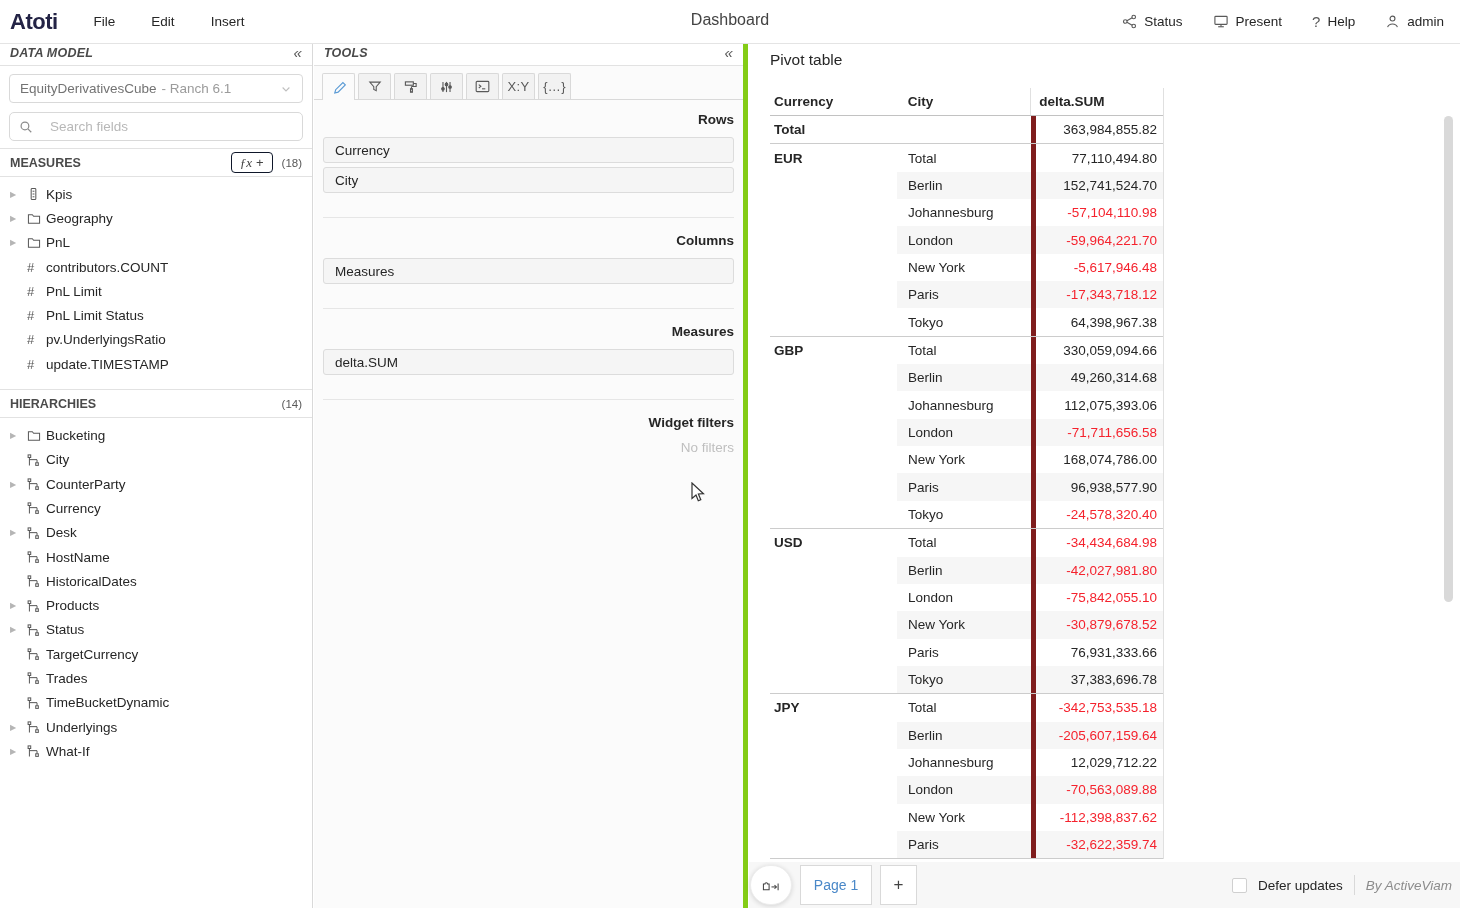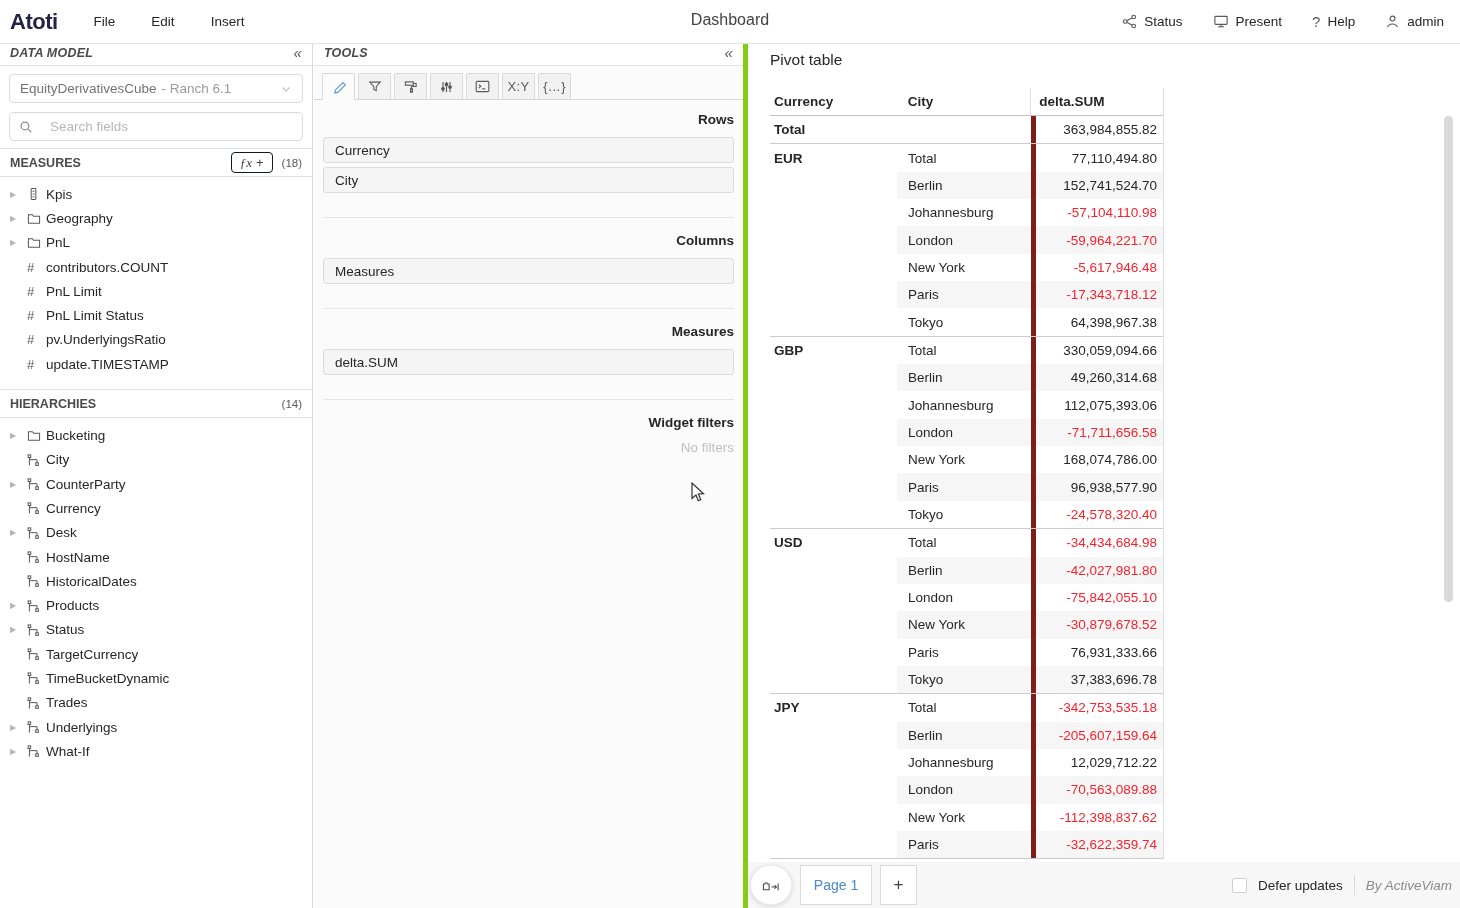--- a/index.html
+++ b/index.html
@@ -445,36 +445,36 @@
 
           <span class="tw-icon">
             <svg width="13" height="14" viewBox="0 0 14 14" fill="none" stroke="currentColor" stroke-width="1.1">
               <rect x="1.2" y="1.5" width="2.8" height="2.8"></rect>
               <line x1="2.6" y1="4.3" x2="2.6" y2="13"></line>
               <line x1="2.6" y1="6.6" x2="10.8" y2="6.6"></line>
               <line x1="10.8" y1="6.6" x2="10.8" y2="10"></line>
               <rect x="9.4" y="10" width="2.8" height="2.8"></rect>
             </svg>
           </span>
+          <span class="tw-label">Trades</span>
+        </div>
+
+        <div class="tree-row">
+          <span class="tw-arrow">▶</span>
+
+          <span class="tw-icon">
+            <svg width="13" height="14" viewBox="0 0 14 14" fill="none" stroke="currentColor" stroke-width="1.1">
+              <rect x="1.2" y="1.5" width="2.8" height="2.8"></rect>
+              <line x1="2.6" y1="4.3" x2="2.6" y2="13"></line>
+              <line x1="2.6" y1="6.6" x2="10.8" y2="6.6"></line>
+              <line x1="10.8" y1="6.6" x2="10.8" y2="10"></line>
+              <rect x="9.4" y="10" width="2.8" height="2.8"></rect>
+            </svg>
+          </span>
           <span class="tw-label">TimeBucketDynamic</span>
-        </div>
-
-        <div class="tree-row">
-          <span class="tw-arrow">▶</span>
-
-          <span class="tw-icon">
-            <svg width="13" height="14" viewBox="0 0 14 14" fill="none" stroke="currentColor" stroke-width="1.1">
-              <rect x="1.2" y="1.5" width="2.8" height="2.8"></rect>
-              <line x1="2.6" y1="4.3" x2="2.6" y2="13"></line>
-              <line x1="2.6" y1="6.6" x2="10.8" y2="6.6"></line>
-              <line x1="10.8" y1="6.6" x2="10.8" y2="10"></line>
-              <rect x="9.4" y="10" width="2.8" height="2.8"></rect>
-            </svg>
-          </span>
-          <span class="tw-label">Trades</span>
         </div>
 
         <div class="tree-row expandable">
           <span class="tw-arrow">▶</span>
 
           <span class="tw-icon">
             <svg width="13" height="14" viewBox="0 0 14 14" fill="none" stroke="currentColor" stroke-width="1.1">
               <rect x="1.2" y="1.5" width="2.8" height="2.8"></rect>
               <line x1="2.6" y1="4.3" x2="2.6" y2="13"></line>
               <line x1="2.6" y1="6.6" x2="10.8" y2="6.6"></line>

